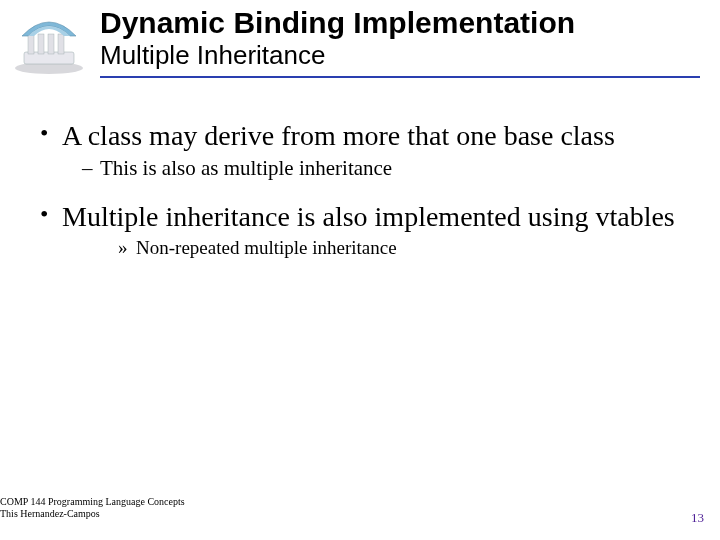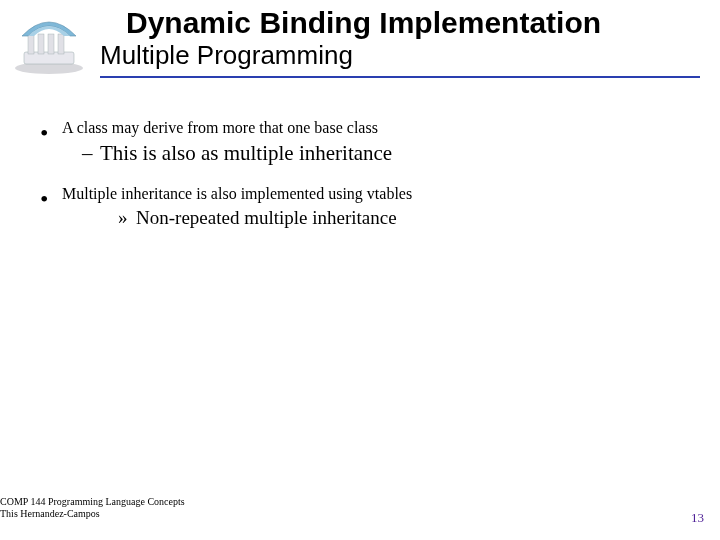--- a/index.html
+++ b/index.html
@@ -31,21 +31,20 @@
     left: 100px;
     top: 6px;
     right: 20px;
   }
   .title {
     font-family: Arial, Helvetica, sans-serif;
     font-weight: 700;
     font-size: 30px;
     line-height: 1.1;
     color: #000;
-    margin-left: 26px;
   }
   .subtitle {
     font-family: Arial, Helvetica, sans-serif;
     font-weight: 400;
     font-size: 26px;
     line-height: 1.1;
     color: #000;
     margin-top: 2px;
     padding-bottom: 4px;
   }
@@ -56,21 +55,21 @@
     margin-top: 2px;
     width: 600px;
   }
   .body {
     position: absolute;
     left: 40px;
     top: 118px;
     right: 30px;
   }
   .b1 {
-    font-size: 16px;
+    font-size: 28px;
     line-height: 1.25;
     margin-bottom: 2px;
     padding-left: 22px;
     position: relative;
   }
   .b1::before {
     content: "•";
     position: absolute;
     left: 0;
     top: 0;
@@ -136,21 +135,21 @@
       <rect x="28" y="28" width="6" height="20" fill="#e0e0e6" stroke="#9aa" stroke-width="0.4"></rect>
       <rect x="38" y="28" width="6" height="20" fill="#e0e0e6" stroke="#9aa" stroke-width="0.4"></rect>
       <rect x="48" y="28" width="6" height="20" fill="#e0e0e6" stroke="#9aa" stroke-width="0.4"></rect>
       <path d="M12 30 Q39 2 66 30 L60 30 Q39 10 18 30 Z" fill="#7fb8d8" stroke="#5a8fad" stroke-width="0.6"></path>
       <path d="M18 30 Q39 10 60 30 L54 30 Q39 16 24 30 Z" fill="#a8d0e6"></path>
     </svg>
   </div>
 
   <div class="header">
     <div class="title">Dynamic Binding Implementation</div>
-    <div class="subtitle">Multiple Programming</div>
+    <div class="subtitle">Multiple Inheritance</div>
     <hr class="rule">
   </div>
 
   <div class="body">
     <div class="b1">A class may derive from more that one base class</div>
     <div class="b2">This is also as multiple inheritance</div>
     <div class="gap"></div>
     <div class="b1">Multiple inheritance is also implemented using vtables</div>
     <div class="b3">Non-repeated multiple inheritance</div>
   </div>

